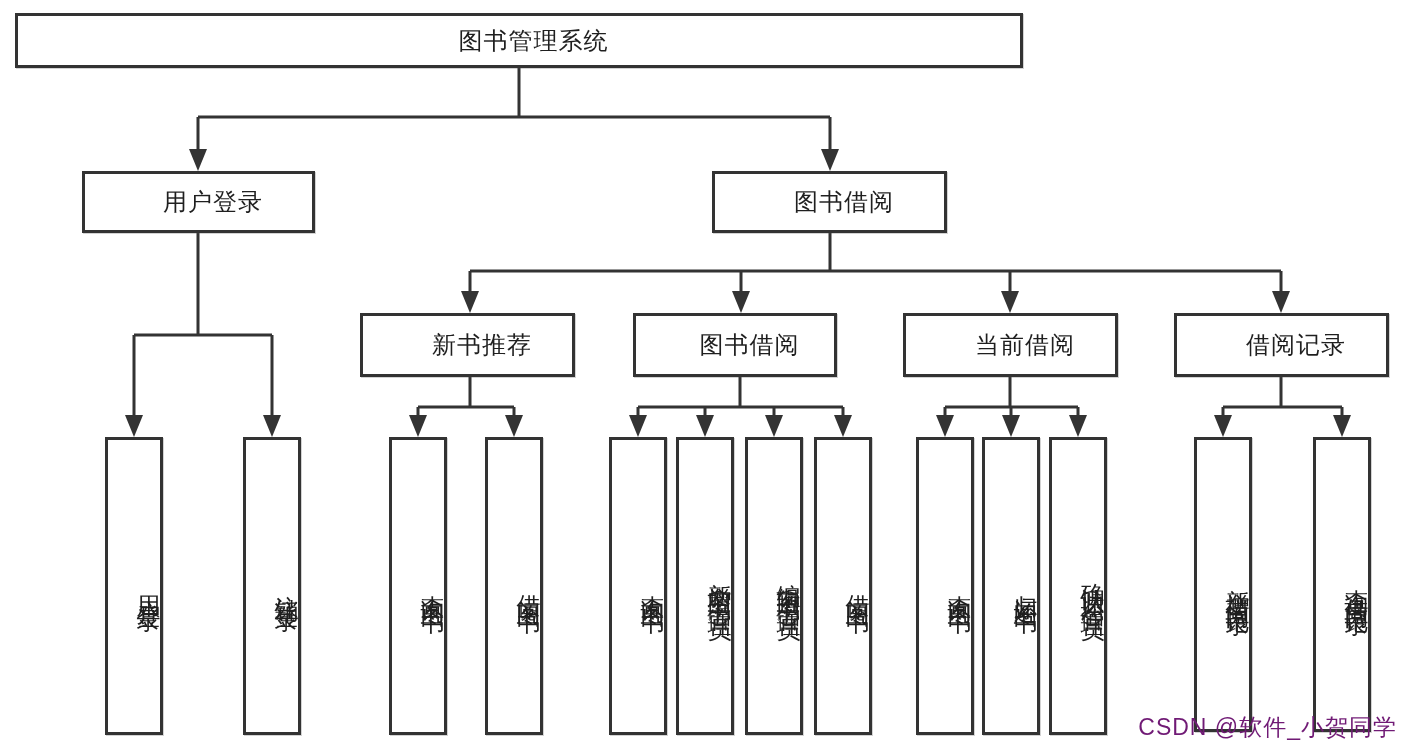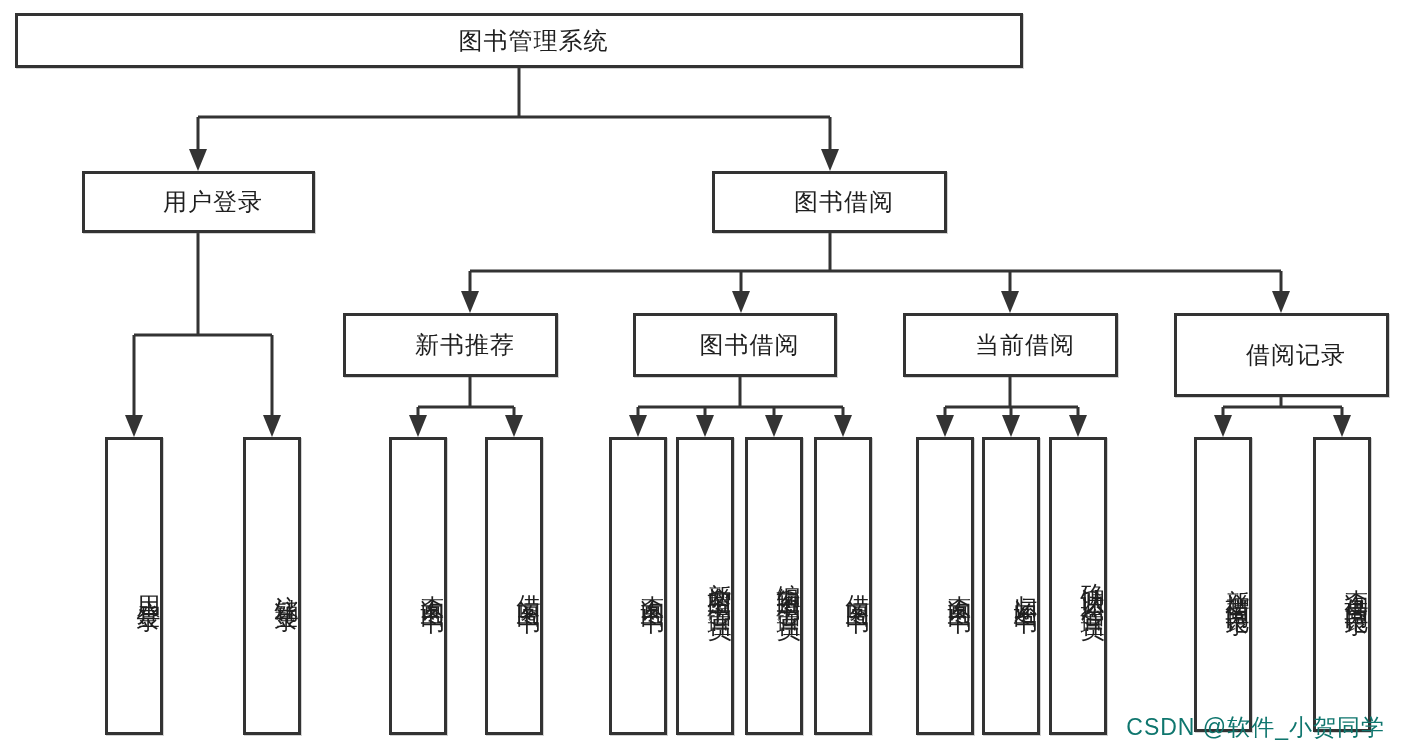--- a/index.html
+++ b/index.html
@@ -58,23 +58,23 @@
     letter-spacing: 5px;
     line-height: 1;
     white-space: nowrap;
   }
   .leaf .v-label {
     letter-spacing: 5px;
   }
   .watermark {
     position: absolute;
     top: 712px;
-    right: 20px;
+    right: 8px;
     font-size: 23px;
-    color: #0f766e;
+    color: #701a75;
     letter-spacing: 1px;
     z-index: 5;
     white-space: nowrap;
   }
 </style>
 </head>
 <body>
 
 <div class="stage">
 
@@ -118,30 +118,30 @@
     <span class="h-label">图书管理系统</span>
   </div>
 
   <div class="box" style="left:82px; top:171px; width:233px; height:62px;">
     <span class="h-label">用户登录</span>
   </div>
   <div class="box" style="left:712px; top:171px; width:235px; height:62px;">
     <span class="h-label">图书借阅</span>
   </div>
 
-  <div class="box" style="left:343px; top:313px; width:215px; height:64px;text-align:right;">
+  <div class="box" style="left:360px; top:313px; width:215px; height:64px;text-align:right;">
     <span class="h-label">新书推荐</span>
   </div>
   <div class="box" style="left:633px; top:313px; width:204px; height:64px;">
     <span class="h-label">图书借阅</span>
   </div>
   <div class="box" style="left:903px; top:313px; width:215px; height:64px;text-align:right;">
     <span class="h-label">当前借阅</span>
   </div>
-  <div class="box" style="left:1174px; top:313px; width:215px; height:84px;justify-content:center;">
+  <div class="box" style="left:1174px; top:313px; width:215px; height:64px;justify-content:center;">
     <span class="h-label">借阅记录</span>
   </div>
 
   <div class="box leaf" style="left:105px; top:437px; width:58px; height:298px;">
     <span class="v-label">用户登录</span>
   </div>
   <div class="box leaf" style="left:243px; top:437px; width:58px; height:298px;">
     <span class="v-label">注销登录</span>
   </div>
 

